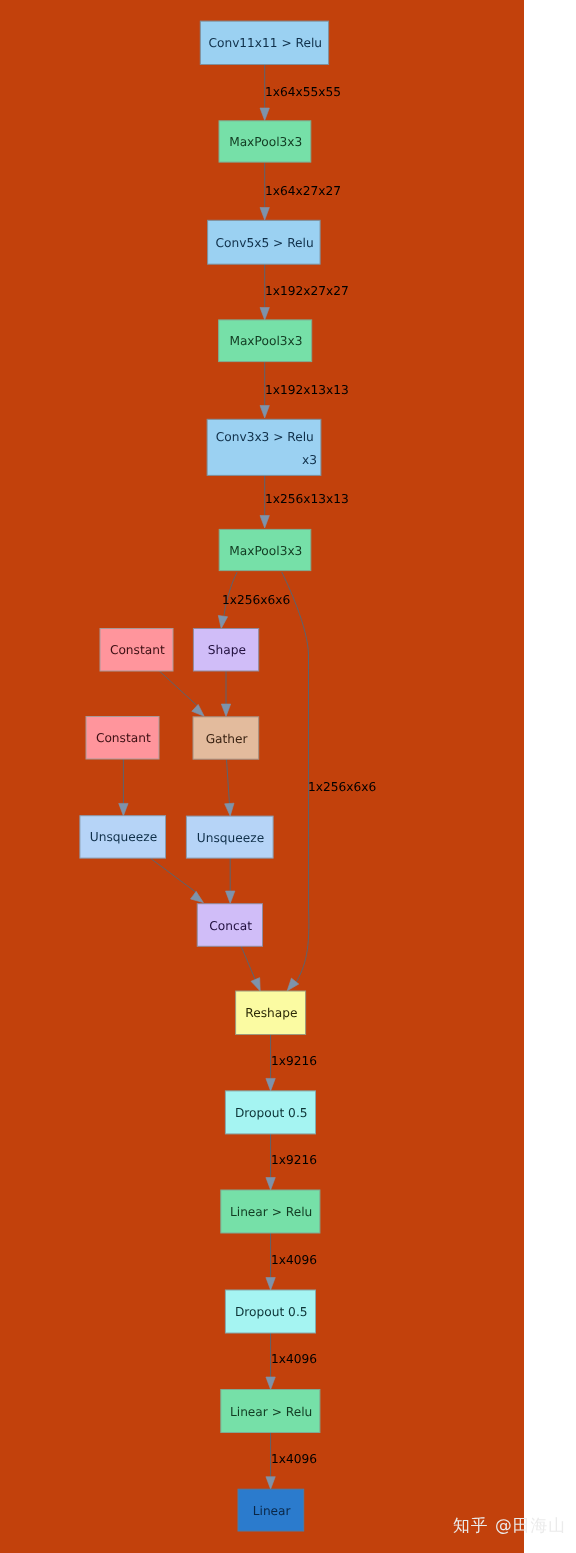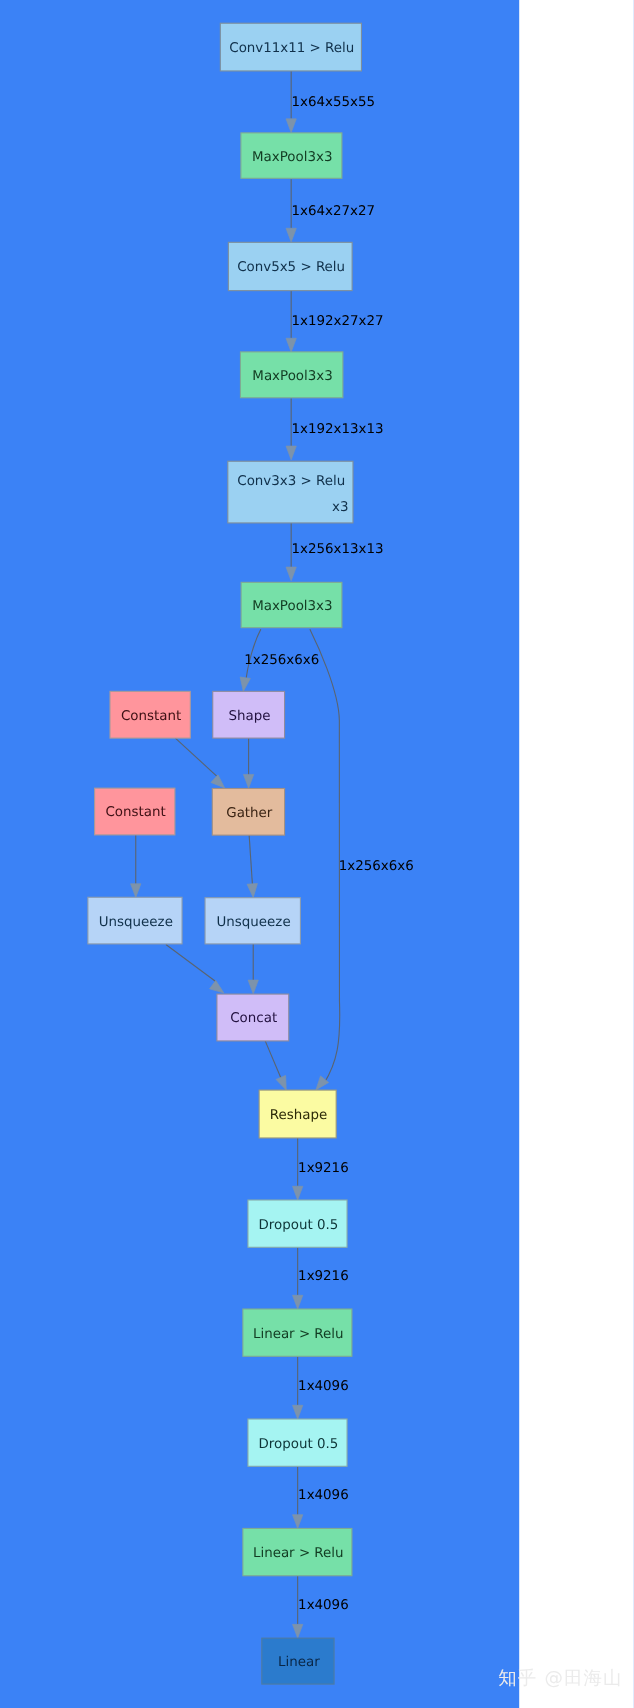--- a/index.html
+++ b/index.html
@@ -1,17 +1,17 @@
 <!DOCTYPE html>
 <html><head>
 <meta charset="utf-8">
 <style>
   html,body{margin:0;padding:0;background:#ffffff;}
   body{width:576px;height:1553px;overflow:hidden;font-family:"DejaVu Sans",sans-serif;-webkit-font-smoothing:antialiased;text-rendering:geometricPrecision;}
-  #diagram{position:relative;width:472px;height:1553px;background:#3b82f6;}
+  #diagram{position:relative;width:524px;height:1553px;background:#c2410c;}
   svg{display:block;position:absolute;left:0;top:0;}
   .watermark{position:absolute;font-family:"DejaVu Sans",sans-serif;color:#ececec;font-size:16.8px;white-space:nowrap;letter-spacing:1.0px;line-height:1;}
 </style>
 </head>
 <body>
 
 <div id="diagram">
   <svg id="graph" width="576" height="1553" viewBox="0 0 576 1553">
       <g>
         <g>

